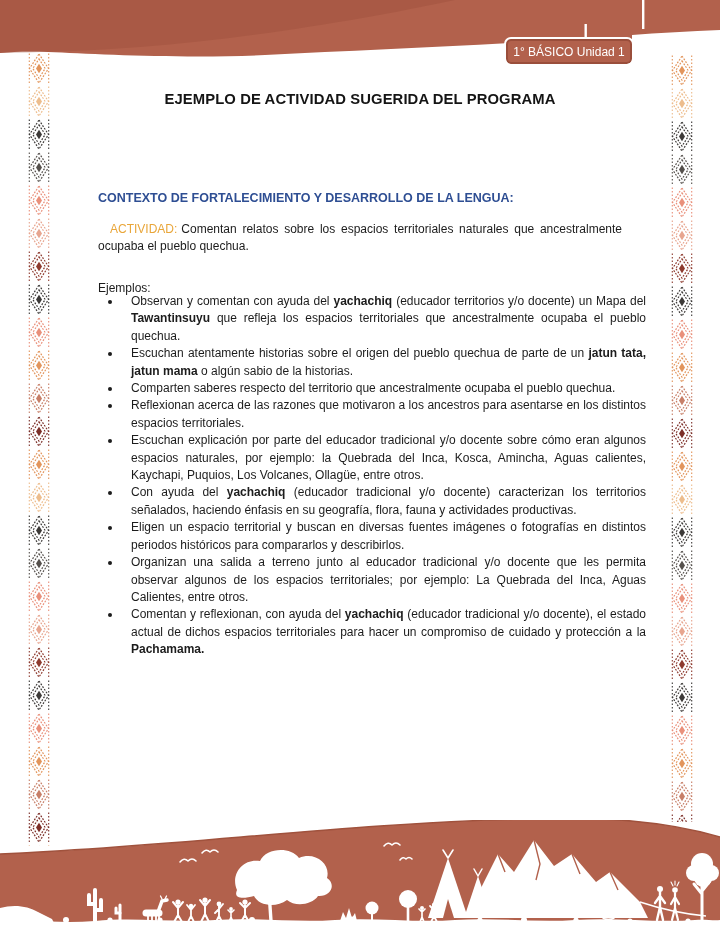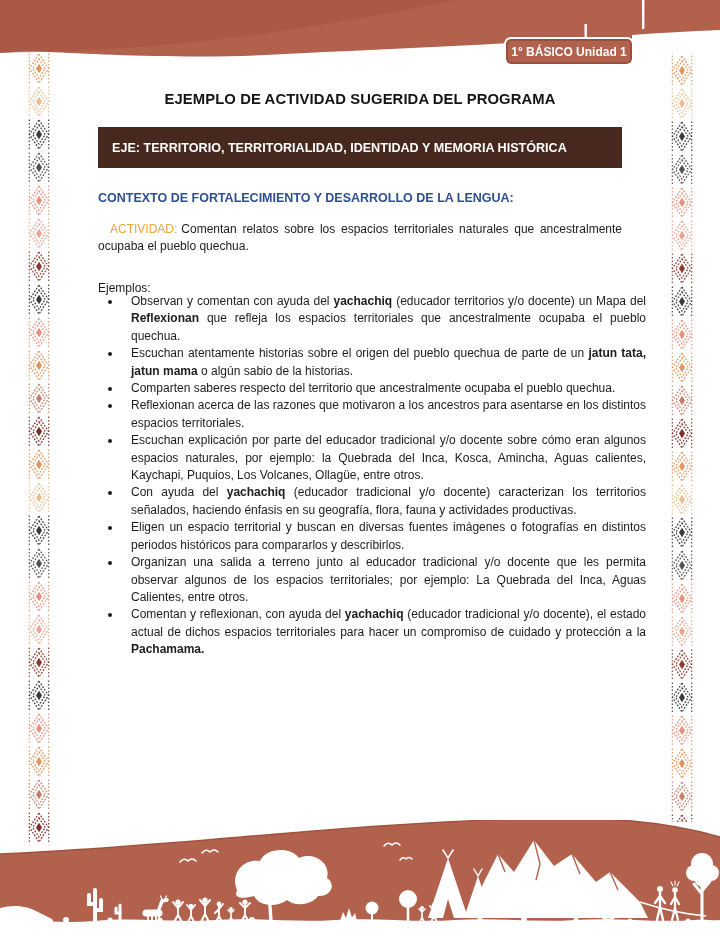--- a/index.html
+++ b/index.html
@@ -6,21 +6,21 @@
   .page{
     position:relative;width:720px;height:932px;overflow:hidden;background:#ffffff;
     font-family:"Liberation Sans", sans-serif;color:var(--text-color,#1c1c1c);
   }
   
   .topband-svg{position:absolute;top:0;left:0;width:720px;height:70px;display:block;}
   .badge{
     position:absolute;top:39px;left:506px;width:126px;height:25px;
     background:var(--terracotta);border:2px solid var(--badge-border);
     outline:2px solid #ffffff;border-radius:5px;
-    color:#ffffff;font-weight:bold;font-size:12px;
+    color:#ffffff;font-weight:normal;font-size:12px;
     display:flex;align-items:center;justify-content:center;box-sizing:border-box;
     white-space:nowrap;
   }
   
   .strip{position:absolute;display:block;overflow:hidden;}
   .strip.left{left:28px;top:52px;}
   .strip.right{left:671px;top:54px;}
   
   .title{
     position:absolute;top:91px;left:98px;width:524px;text-align:center;
@@ -408,34 +408,31 @@
         <polygon points="11,761 20.5,775.5 11,790 1.5,775.5" fill="none" stroke="#7c2f28" stroke-width="1.2" stroke-dasharray="1.8,1.4"></polygon>
         <polygon points="11,765.9 17.2,775.5 11,785.1 4.8,775.5" fill="none" stroke="#7c2f28" stroke-width="1.2" stroke-dasharray="1.8,1.4"></polygon>
         <polygon points="11,770.7 14,775.5 11,780.3 8,775.5" fill="#7c2f28"></polygon>
         <line x1="1.3" x2="1.3" y1="760.5" y2="790.5" stroke="#7c2f28" stroke-width="1.1" stroke-dasharray="1.5,2"></line>
         <line x1="20.7" x2="20.7" y1="760.5" y2="790.5" stroke="#7c2f28" stroke-width="1.1" stroke-dasharray="1.5,2"></line>
       </g>
     </svg>
 
   <div class="title">EJEMPLO DE ACTIVIDAD SUGERIDA DEL PROGRAMA</div>
 
-  <div class="eje">
-    <span>EJE: TERRITORIO, TERRITORIALIDAD, IDENTIDAD Y MEMORIA HISTÓRICA</span>
-  </div>
 
   <div class="context">CONTEXTO DE FORTALECIMIENTO Y DESARROLLO DE LA LENGUA:</div>
 
   <p class="activity">
     <span class="activity-label">ACTIVIDAD:</span><span><span>Comentan relatos sobre los espacios territoriales naturales que ancestralmente ocupaba el pueblo quechua.</span></span>
   </p>
 
   <div class="examples-label">Ejemplos:</div>
 
   <ul class="bullets">
-      <li><span>Observan y comentan con ayuda del </span><span class="b">yachachiq</span><span> (educador territorios y/o docente) un Mapa del </span><span class="b">Reflexionan</span><span> que refleja los espacios territoriales que ancestralmente ocupaba el pueblo quechua.</span></li>
+      <li><span>Observan y comentan con ayuda del </span><span class="b">yachachiq</span><span> (educador territorios y/o docente) un Mapa del </span><span class="b">Tawantinsuyu</span><span> que refleja los espacios territoriales que ancestralmente ocupaba el pueblo quechua.</span></li>
       <li><span>Escuchan atentamente historias sobre el origen del pueblo quechua de parte de un </span><span class="b">jatun tata, jatun mama</span><span> o algún sabio de la historias.</span></li>
       <li><span>Comparten saberes respecto del territorio que ancestralmente ocupaba el pueblo quechua.</span></li>
       <li><span>Reflexionan acerca de las razones que motivaron a los ancestros para asentarse en los distintos espacios territoriales.</span></li>
       <li><span>Escuchan explicación por parte del educador tradicional y/o docente sobre cómo eran algunos espacios naturales, por ejemplo: la Quebrada del Inca, Kosca, Amincha, Aguas calientes, Kaychapi, Puquios, Los Volcanes, Ollagüe, entre otros.</span></li>
       <li><span>Con ayuda del </span><span class="b">yachachiq</span><span> (educador tradicional y/o docente) caracterizan los territorios señalados, haciendo énfasis en su geografía, flora, fauna y actividades productivas.</span></li>
       <li><span>Eligen un espacio territorial y buscan en diversas fuentes imágenes o fotografías en distintos periodos históricos para compararlos y describirlos.</span></li>
       <li><span>Organizan una salida a terreno junto al educador tradicional y/o docente que les permita observar algunos de los espacios territoriales; por ejemplo: La Quebrada del Inca, Aguas Calientes, entre otros.</span></li>
       <li><span>Comentan y reflexionan, con ayuda del </span><span class="b">yachachiq</span><span> (educador tradicional y/o docente), el estado actual de dichos espacios territoriales para hacer un compromiso de cuidado y protección a la </span><span class="b">Pachamama.</span></li>
     </ul>
 

